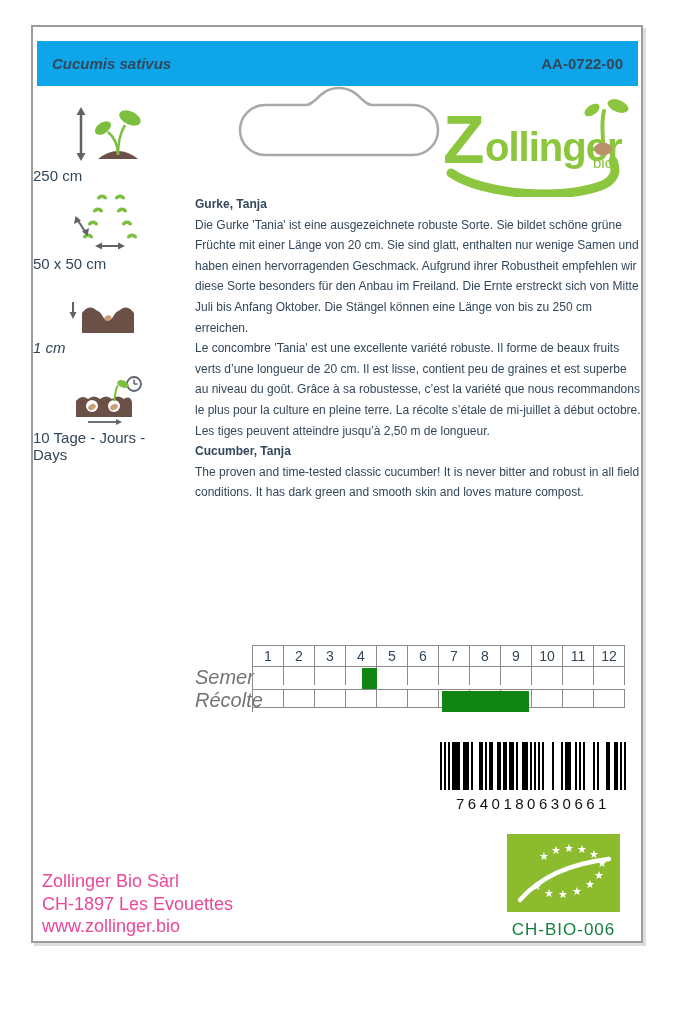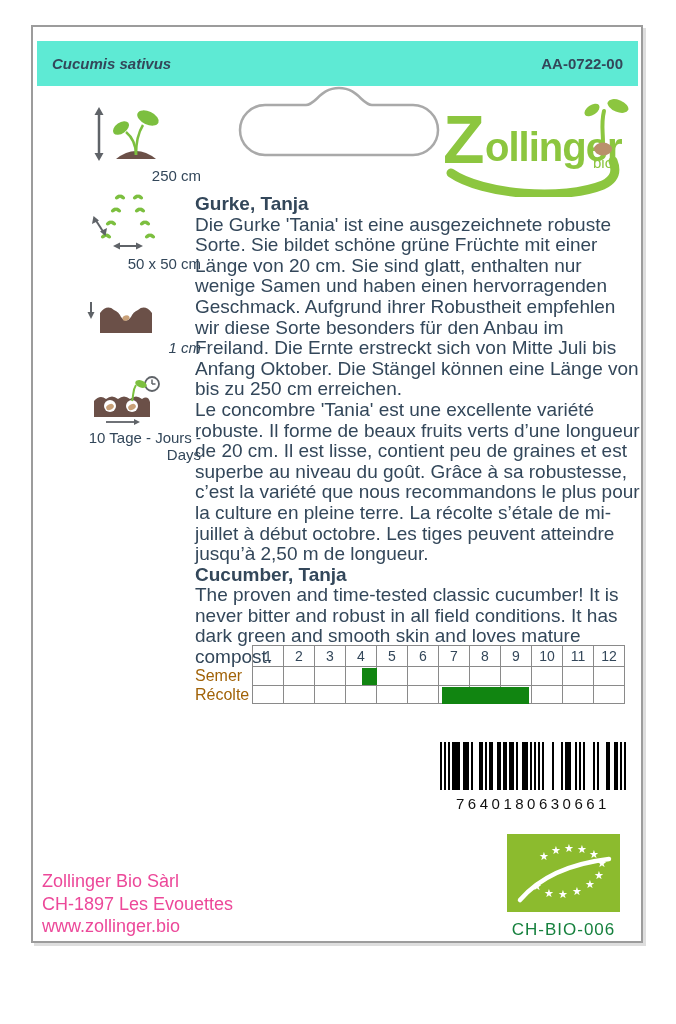--- a/index.html
+++ b/index.html
@@ -1,30 +1,30 @@
 <!DOCTYPE html>
 <html><head>
 <meta charset="utf-8">
 <style>
   html,body{margin:0;padding:0;background:#ffffff;}
   body{width:676px;height:1024px;position:relative;font-family:"Liberation Sans","DejaVu Sans",sans-serif;color:#33475a;}
   .card{position:absolute;left:31px;top:25px;width:608px;height:914px;background:#fff;border:2.5px solid #9c9c9c;box-shadow:3px 3px 0 #dedede;}
-  .header-bar{position:absolute;left:4px;top:14px;width:601px;height:45px;background:#5eead4;display:flex;align-items:center;justify-content:space-between;padding:0 15px;box-sizing:border-box;}
+  .header-bar{position:absolute;left:4px;top:14px;width:601px;height:45px;background:#0ea5e9;display:flex;align-items:center;justify-content:space-between;padding:0 15px;box-sizing:border-box;}
   .species{font-style:italic;font-size:15px;font-weight:600;}
   .ref-code{font-size:15px;font-weight:600;}
   .hang-tab{position:absolute;left:205px;top:58px;}
   .logo{position:absolute;left:410px;top:70px;}
-  .spec-item{position:absolute;width:150px;left:18px;text-align:right;}
+  .spec-item{position:absolute;width:150px;left:0;text-align:left;}
   .spec-icon{display:block;margin:0 auto;}
   .spec-label{font-size:15px;margin-top:4px;}
-  .text-col{position:absolute;left:162px;top:167px;width:446px;font-size:19px;line-height:20.6px;}
+  .text-col{position:absolute;left:162px;top:167px;width:446px;font-size:12px;line-height:20.6px;}
   .sec-title{font-weight:bold;}
   .cal{position:absolute;left:162px;top:618px;}
   .cal-row{display:flex;align-items:stretch;}
-  .cal-label{width:57px;display:flex;align-items:center;font-size:16px;color:#a16207;}
+  .cal-label{width:57px;display:flex;align-items:center;font-size:20px;color:#737373;font-style:italic;}
   .cal-cells{position:relative;display:flex;border-left:1.5px solid #8a8a8a;}
   .cal-cell{width:31px;box-sizing:border-box;border-right:1.5px solid #8a8a8a;border-top:1.5px solid #8a8a8a;height:19px;}
   .cal-head .cal-cell{height:21px;display:flex;align-items:center;justify-content:center;font-size:14px;}
   .cal-row:last-child .cal-cell{border-bottom:1.5px solid #8a8a8a;}
   .cal-bar{position:absolute;top:1.5px;bottom:0;z-index:2;}
   .barcode-wrap{position:absolute;left:407px;top:715px;width:186px;text-align:center;}
   .barcode-digits{font-size:15px;letter-spacing:3.5px;color:#111;margin-top:1px;}
   .footer-address{position:absolute;left:9px;top:843px;font-size:18px;line-height:22.5px;color:#ec4899;}
   .eu-bio{position:absolute;left:474px;top:807px;width:113px;text-align:center;}
   .bio-code{font-size:17px;color:#15803d;letter-spacing:1px;margin-top:4px;}

